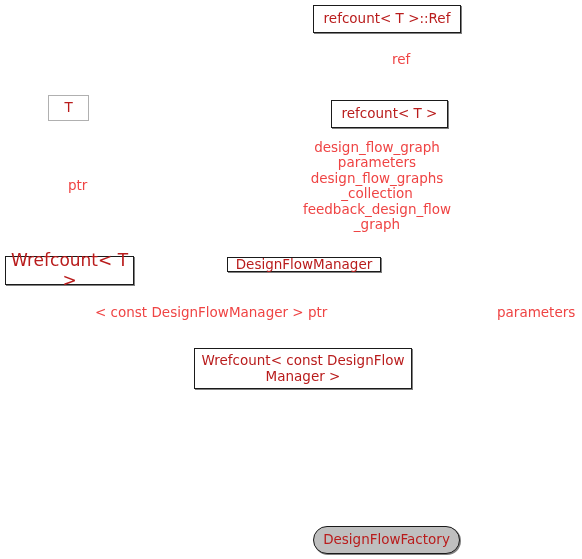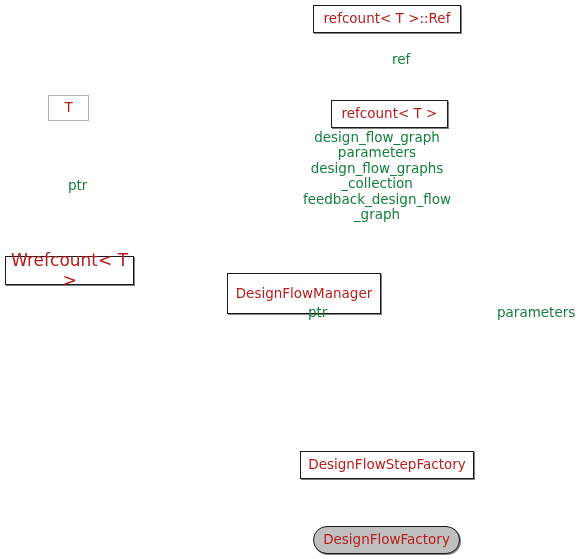--- a/index.html
+++ b/index.html
@@ -11,21 +11,21 @@
   .node{position:absolute;box-sizing:border-box;display:flex;align-items:center;
         justify-content:center;text-align:center;background:#ffffff;
         border:1px solid #2a2a2a;color:#b91c1c;line-height:1.12;}
   .node .lbl{display:block;padding:0 4px;white-space:pre-line;}
 
   
   .node.solid{border:1px solid #1a1a1a;box-shadow:1px 1px 0 0 #808080;}
   .node.tmpl{border:1px solid #b0b0b0;box-shadow:none;background:#ffffff;}
   .node.focus{background:#bfbfbf;border:1px solid #1a1a1a;box-shadow:1px 1px 0 0 #808080;}
 
-  .elabel{position:absolute;color:#15803d;background:transparent;
+  .elabel{position:absolute;color:#ef4444;background:transparent;
           white-space:pre-line;text-align:center;line-height:1.14;}
 </style>
 </head>
 <body>
 
 <div id="canvas">
 
   <svg class="edges" viewBox="0 0 582 559" xmlns="http://www.w3.org/2000/svg">
     <defs>
       <marker id="ah-purple" markerWidth="9" markerHeight="9" refX="4.2" refY="7.6" orient="auto" markerUnits="userSpaceOnUse">
@@ -89,43 +89,45 @@
   </div>
 
   <div class="node solid" style="left:331px;top:100px;width:117px;height:28px;font-size:13.5px;">
     <span class="lbl">refcount&lt; T &gt;</span>
   </div>
 
   <div class="node solid" style="left:5px;top:256px;width:129px;height:29px;font-size:17px;">
     <span class="lbl">Wrefcount&lt; T &gt;</span>
   </div>
 
-  <div class="node solid" style="left:227px;top:273px;width:154px;height:41px;font-size:13.5px;">
+  <div class="node solid" style="left:227px;top:257px;width:154px;height:15px;font-size:13.5px;">
     <span class="lbl">DesignFlowManager</span>
   </div>
 
+  <div class="node solid" style="left:194px;top:348px;width:218px;height:41px;font-size:13.5px;">
+    <span class="lbl">Wrefcount&lt; const DesignFlow
+Manager &gt;</span>
+  </div>
 
-  <div class="node solid" style="left:300px;top:451px;width:174px;height:28px;font-size:13.5px;">
-    <span class="lbl">DesignFlowStepFactory</span>
-  </div>
 
   <div class="node focus" style="left:313px;top:526px;width:147px;height:28px;font-size:13.5px;border-radius:14px;">
     <span class="lbl">DesignFlowFactory</span>
   </div>
 
   <div class="elabel" style="left:392px;top:52px;width:40px;font-size:13.5px;text-align:left;">ref</div>
 
   <div class="elabel" style="left:68px;top:178px;width:40px;font-size:13.5px;text-align:left;">ptr</div>
 
-  <div class="elabel" style="left:296px;top:130px;width:162px;font-size:13.5px;text-align:center;">design_flow_graph
+  <div class="elabel" style="left:296px;top:140px;width:162px;font-size:13.5px;text-align:center;">design_flow_graph
 parameters
 design_flow_graphs
 _collection
 feedback_design_flow
 _graph</div>
 
+  <div class="elabel" style="left:95px;top:305px;width:210px;font-size:13.5px;text-align:left;">&lt; const DesignFlowManager &gt;</div>
 
   <div class="elabel" style="left:308px;top:305px;width:40px;font-size:13.5px;text-align:left;">ptr</div>
 
   <div class="elabel" style="left:497px;top:305px;width:85px;font-size:13.5px;text-align:left;">parameters</div>
 
 
 </div>
 
 </body></html>

